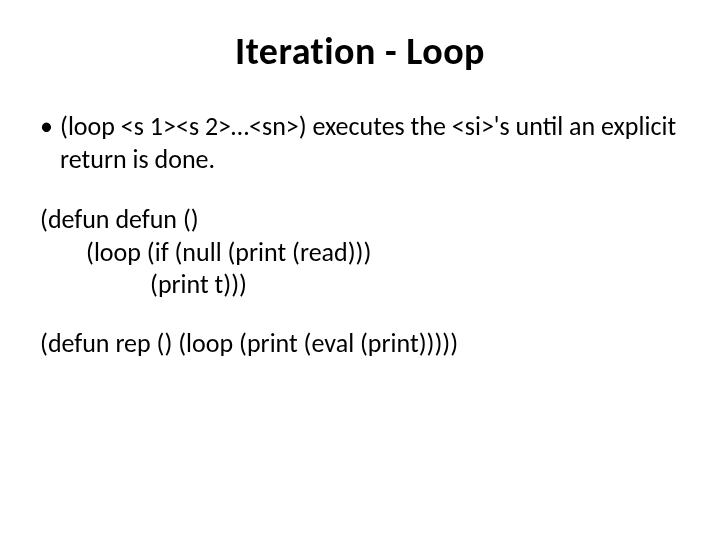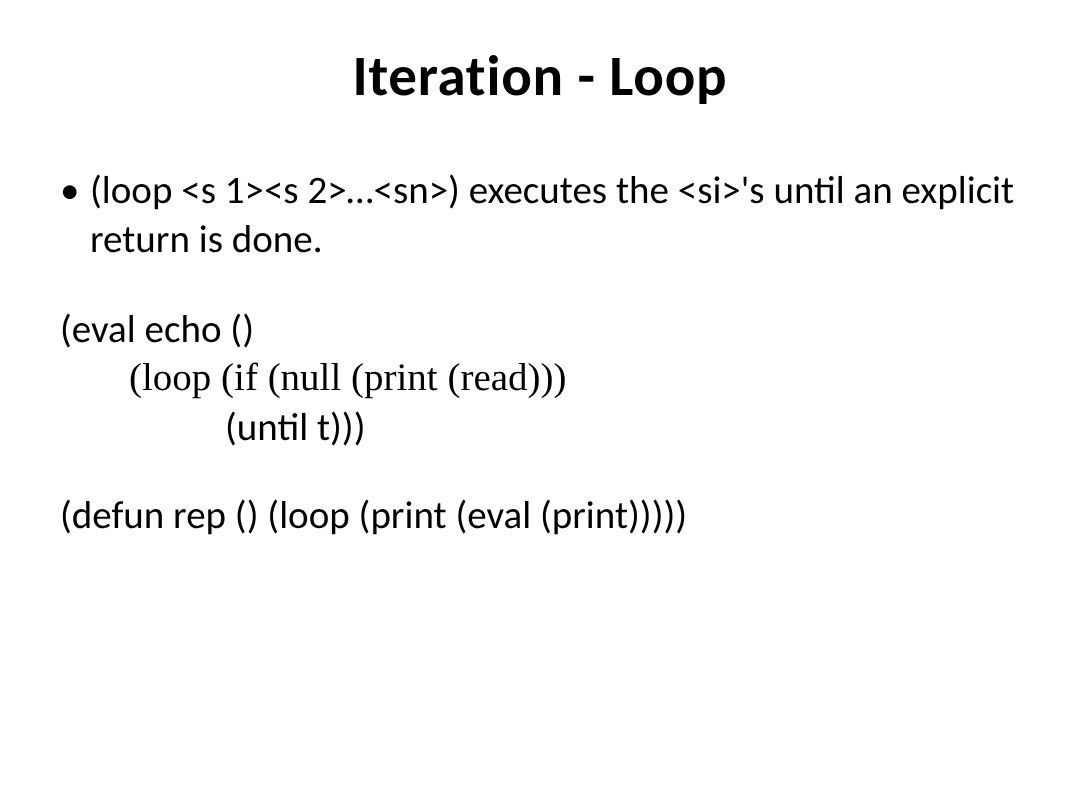--- a/index.html
+++ b/index.html
@@ -35,41 +35,41 @@
   .bullet .dot {
     width: 20px;
     flex: 0 0 20px;
   }
   .code-block {
     margin-bottom: 26px;
   }
   .code-line {
     white-space: pre;
   }
-  .indent1 { padding-left: 46px; font-family: Liberation Serif, serif; }
+  .indent1 { padding-left: 46px; }
   .indent2 { padding-left: 110px; }
 </style>
 </head>
 <body>
 
 <div class="slide">
 
   <h1 class="title">Iteration - Loop</h1>
 
   <div class="body">
 
     <div class="bullet">
       <span class="dot">•</span>
       <span>(loop &lt;s 1&gt;&lt;s 2&gt;…&lt;sn&gt;) executes the &lt;si&gt;'s until an explicit return is done.</span>
     </div>
 
     <div class="code-block">
-      <div class="code-line">(eval echo ()</div>
+      <div class="code-line">(defun defun ()</div>
       <div class="code-line indent1">(loop (if (null (print (read)))</div>
-      <div class="code-line indent2">(until t)))</div>
+      <div class="code-line indent2">(print t)))</div>
     </div>
 
     <div class="code-block">
       <div class="code-line">(defun rep () (loop (print (eval (print)))))</div>
     </div>
 
   </div>
 </div>
 
 </body></html>

